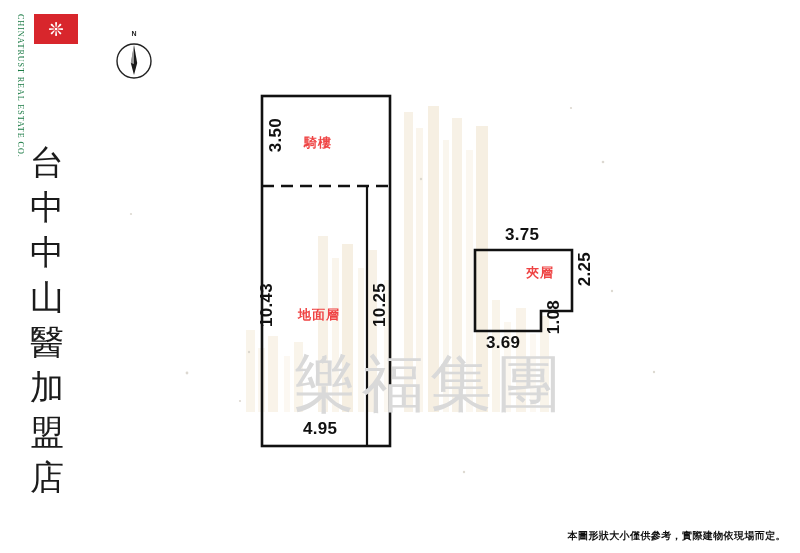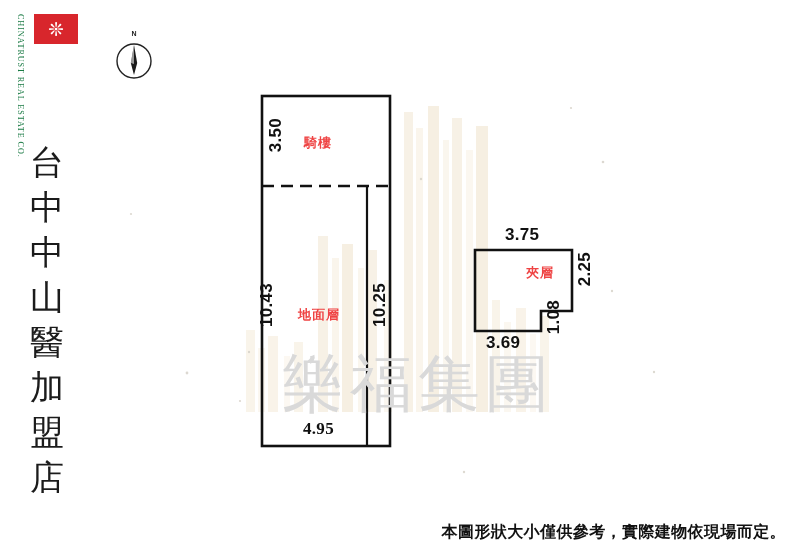--- a/index.html
+++ b/index.html
@@ -114,21 +114,21 @@
     position: absolute;
     left: 0;
     top: 0;
     width: 800px;
     height: 553px;
   }
 
   
   #watermark-text {
     position: absolute;
-    left: 238px;
+    left: 250px;
     top: 352px;
     width: 360px;
     text-align: center;
     font-family: "Liberation Serif", "DejaVu Serif", serif;
     font-size: 62px;
     line-height: 64px;
     letter-spacing: 6px;
     color: #d9d9d9;
     white-space: nowrap;
     pointer-events: none;
@@ -158,21 +158,21 @@
     white-space: nowrap;
     letter-spacing: 1px;
   }
 
   
   #disclaimer {
     position: absolute;
     right: 14px;
     bottom: 10px;
     font-family: "Liberation Serif", "DejaVu Serif", serif;
-    font-size: 16px;
+    font-size: 10px;
     font-weight: bold;
     color: #111111;
     white-space: nowrap;
     letter-spacing: 0.4px;
     margin-top: 30px;
   }
 </style>
 </head>
 <body>
 
@@ -262,21 +262,21 @@
 <div class="dim vert" style="left:266px; top:118px;">3.50</div>
 
 <div class="room-label" style="left:304px; top:134px;">騎樓</div>
 
 <div class="dim vert" style="left:257px; top:283px;">10.43</div>
 
 <div class="room-label" style="left:298px; top:306px;">地面層</div>
 
 <div class="dim vert" style="left:370px; top:283px;">10.25</div>
 
-<div class="dim" style="left:303px; top:419px;font-family:Liberation Serif, serif;">4.95</div>
+<div class="dim" style="left:303px; top:419px;">4.95</div>
 
 <div class="dim" style="left:505px; top:225px;">3.75</div>
 
 <div class="room-label" style="left:506px; top:264px;margin-left:20px;">夾層</div>
 
 <div class="dim vert" style="left:575px; top:252px;">2.25</div>
 
 <div class="dim vert" style="left:544px; top:300px;">1.08</div>
 
 <div class="dim" style="left:486px; top:333px;">3.69</div>

